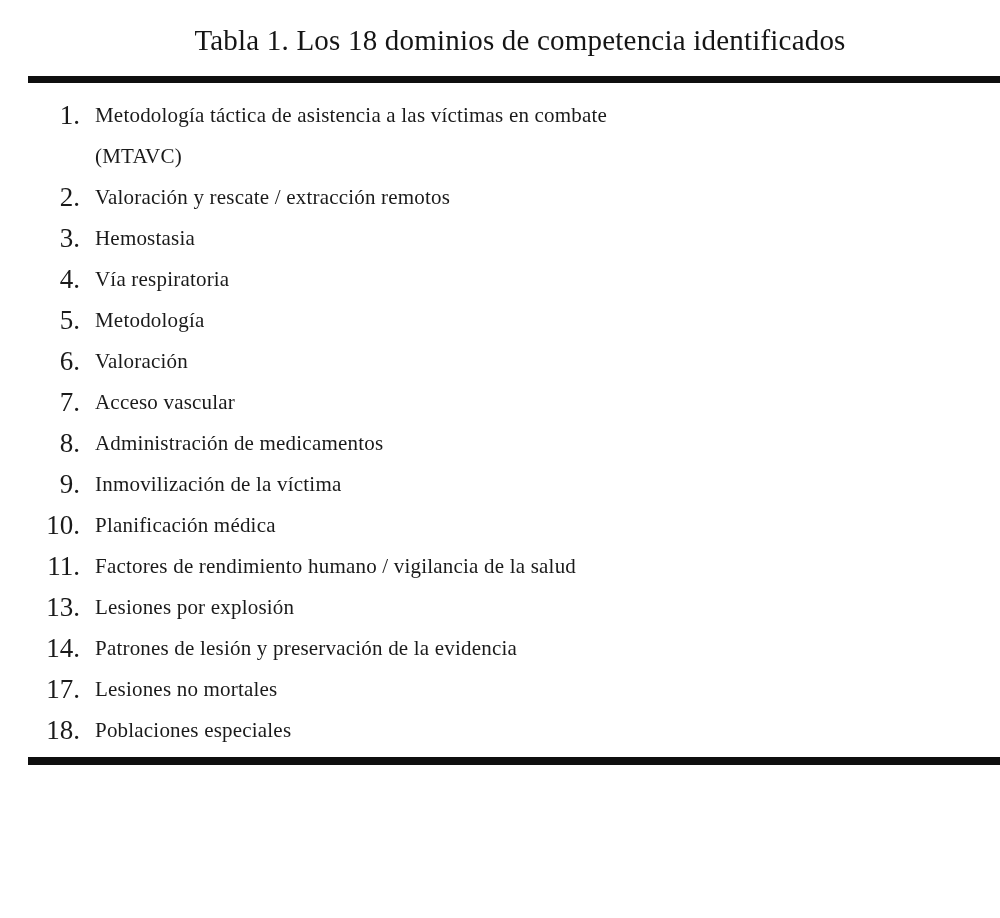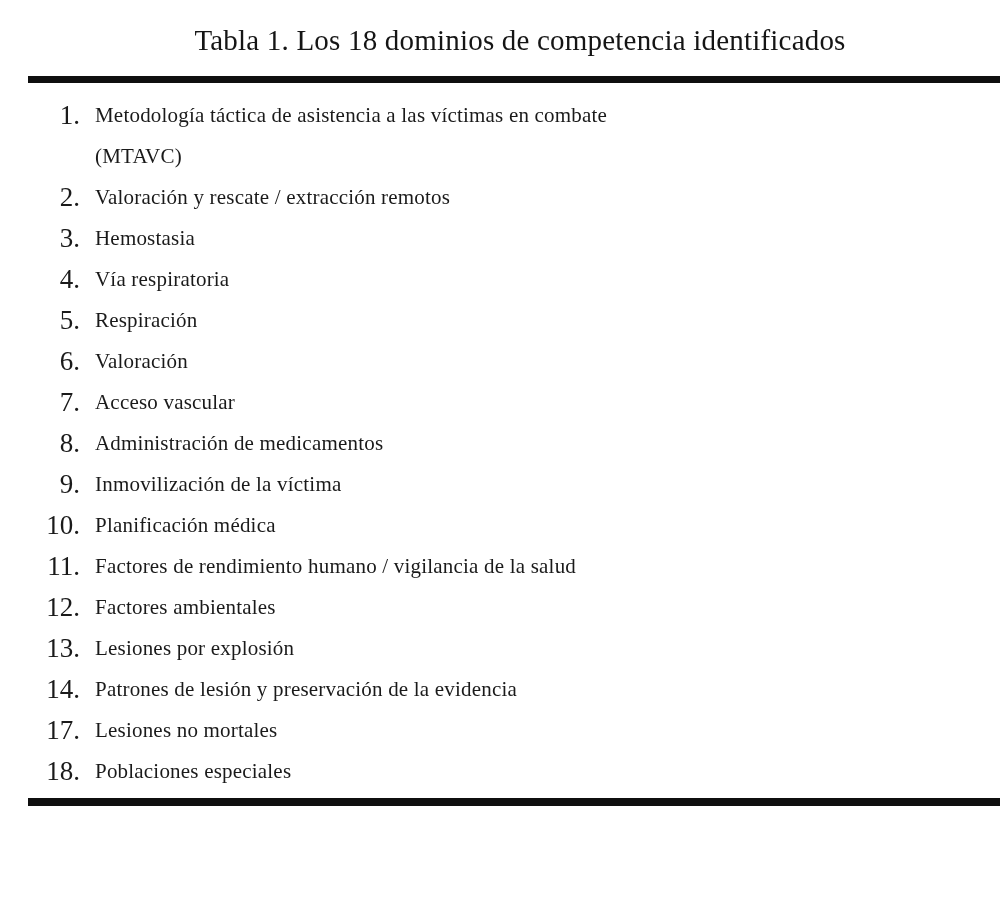--- a/index.html
+++ b/index.html
@@ -82,21 +82,21 @@
       <div class="row">
         <span class="num">3.</span>
         <span class="txt">Hemostasia</span>
       </div>
       <div class="row">
         <span class="num">4.</span>
         <span class="txt">Vía respiratoria</span>
       </div>
       <div class="row">
         <span class="num">5.</span>
-        <span class="txt">Respiración</span>
+        <span class="txt">Metodología</span>
       </div>
       <div class="row">
         <span class="num">6.</span>
         <span class="txt">Valoración</span>
       </div>
       <div class="row">
         <span class="num">7.</span>
         <span class="txt">Acceso vascular</span>
       </div>
       <div class="row">
@@ -109,24 +109,20 @@
       </div>
       <div class="row">
         <span class="num">10.</span>
         <span class="txt">Planificación médica</span>
       </div>
       <div class="row">
         <span class="num">11.</span>
         <span class="txt">Factores de rendimiento humano / vigilancia de la salud</span>
       </div>
       <div class="row">
-        <span class="num">12.</span>
-        <span class="txt">Factores ambientales</span>
-      </div>
-      <div class="row">
         <span class="num">13.</span>
         <span class="txt">Lesiones por explosión</span>
       </div>
       <div class="row">
         <span class="num">14.</span>
         <span class="txt">Patrones de lesión y preservación de la evidencia</span>
       </div>
       <div class="row">
         <span class="num">17.</span>
         <span class="txt">Lesiones no mortales</span>

